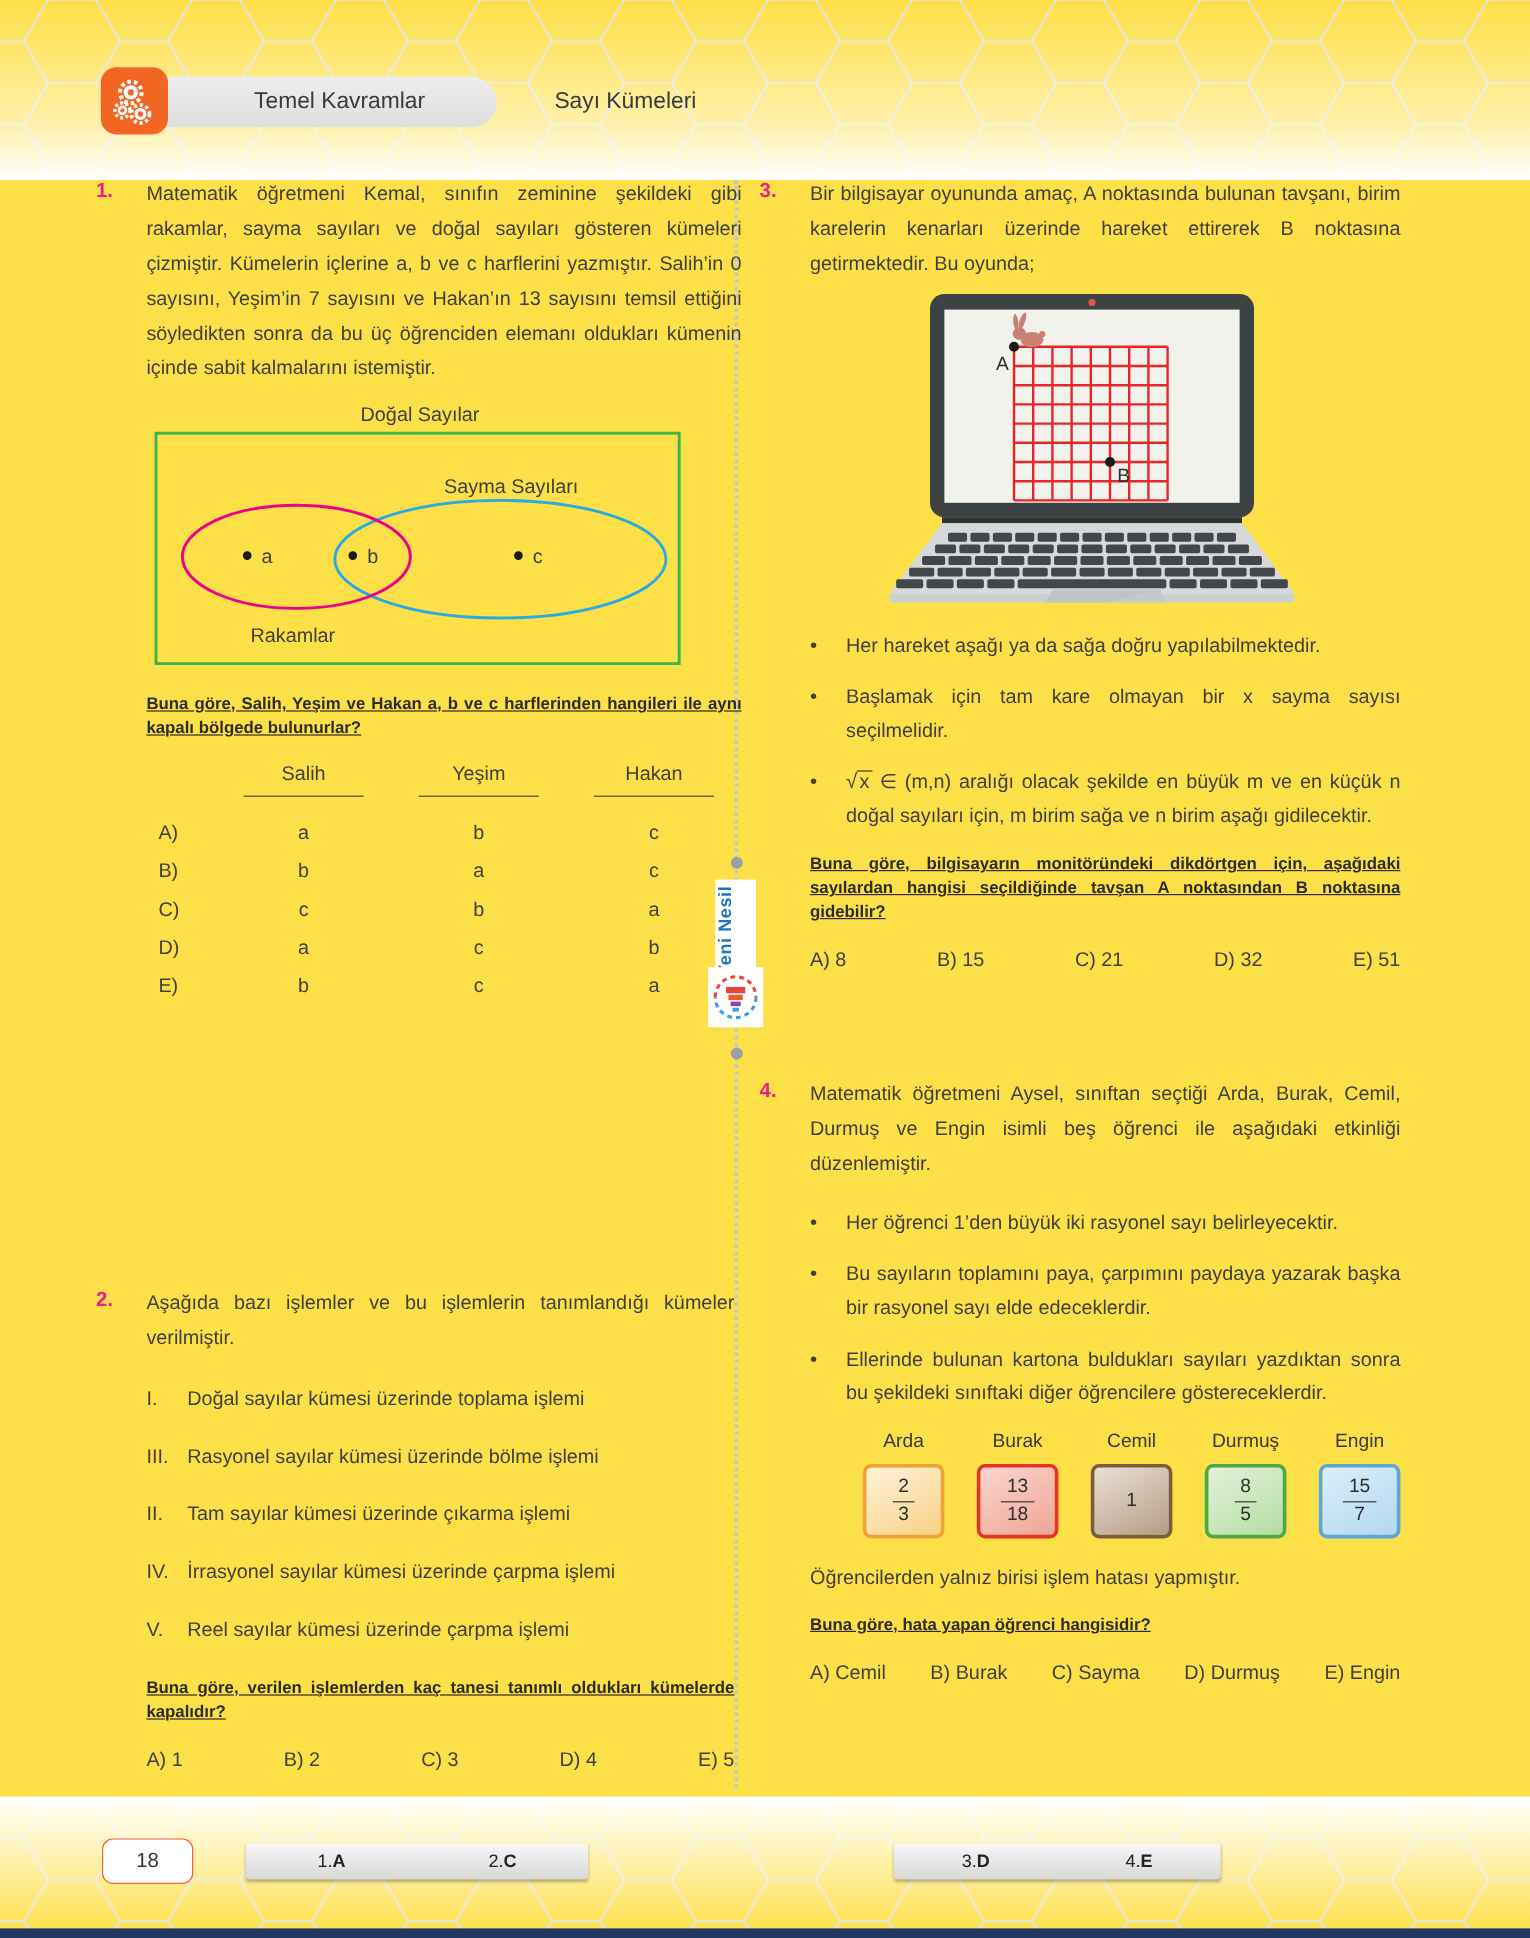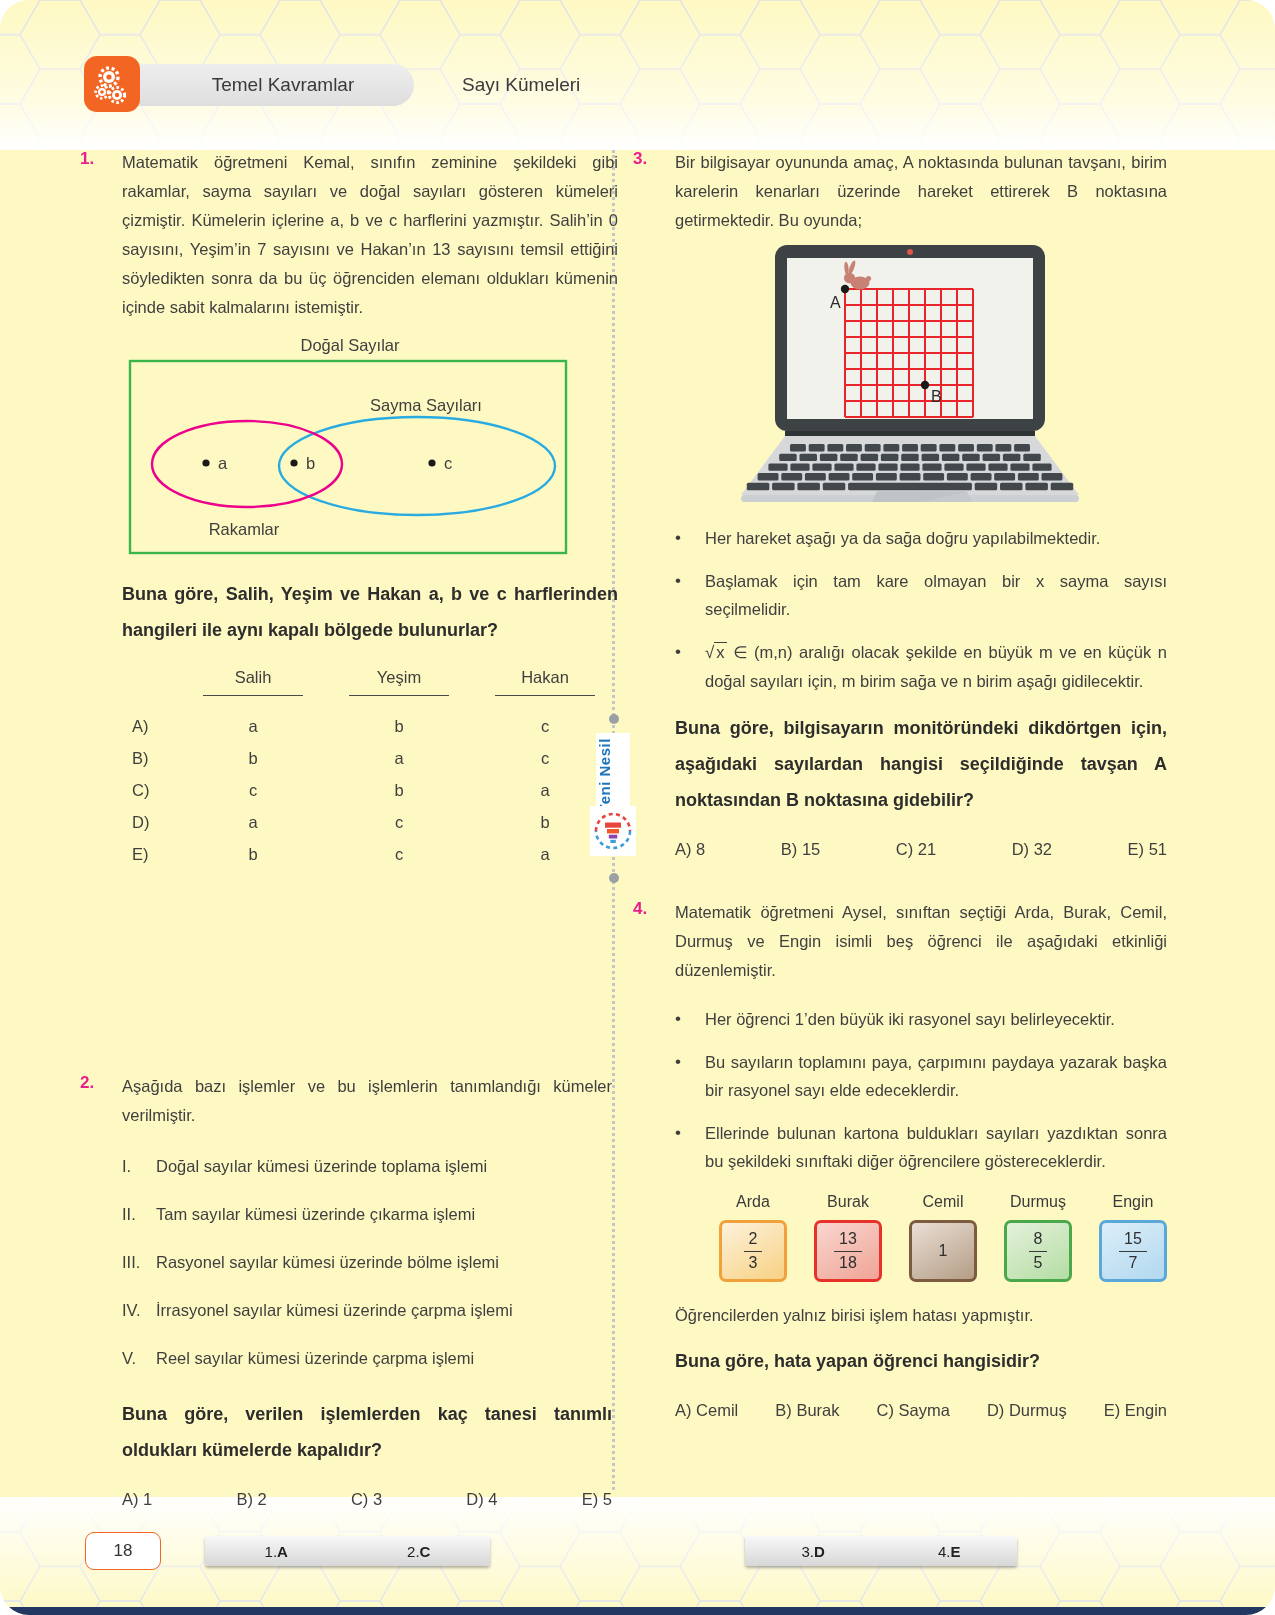--- a/index.html
+++ b/index.html
@@ -1,17 +1,17 @@
 <!DOCTYPE html>
 <html><head>
 <meta charset="utf-8">
 <style>
   html,body{margin:0;padding:0;background:#ffffff;}
-  .page{position:relative;width:1275px;height:1615px;background:#fef9c3;overflow:hidden;
-        font-family:"Liberation Sans",sans-serif;color:#3f3f3f;border-radius:29px;}
+  .page{position:relative;width:1275px;height:1615px;background:#fde047;overflow:hidden;
+        font-family:"Liberation Sans",sans-serif;color:#3f3f3f;}
   svg text{font-family:"Liberation Sans",sans-serif;}
 
   
   .hexbg{position:absolute;left:0;pointer-events:none;}
   .hexbg-top{top:0;}
   .hexbg-bottom{bottom:0;}
   .bottom-strip{position:absolute;left:0;bottom:0;width:100%;height:8px;background:#223761;}
 
   
   .hdr-bar{position:absolute;left:100px;top:64px;width:314px;height:42px;
@@ -33,21 +33,21 @@
   
   .qblock{position:absolute;width:534px;}
   #q1{left:80px;top:148px;width:532px;}
   #q2{left:80px;top:1072px;width:532px;}
   #q3{left:633px;top:148px;}
   #q4{left:633px;top:898px;}
   .qrow{display:flex;}
   .qnum{width:42px;font-size:17px;font-weight:bold;color:#e81f8c;padding-top:1px;flex:0 0 42px;}
   .qbody{flex:1;}
   .ptext{font-size:16.5px;line-height:29px;text-align:justify;margin:0;}
-  .prompt{font-size:18px;line-height:36px;font-weight:bold;color:#2d2d2d;text-align:justify;margin:14px 0 0 0;}
+  .prompt{font-size:14px;line-height:20px;font-weight:bold;color:#2d2d2d;text-align:justify;margin:14px 0 0 0;text-decoration:underline;}
   .opts{display:flex;justify-content:space-between;font-size:16.5px;margin-top:22px;}
 
   
   .venn{display:block;margin:12px 0 0 -2px;}
 
   
   .tbl{margin-top:20px;font-size:16.5px;}
   .tr{display:grid;grid-template-columns:58px 146px 146px 146px;align-items:center;height:32px;}
   .tr.th{height:auto;margin-bottom:14px;}
   .cv{text-align:center;}
@@ -240,26 +240,26 @@
     <div class="qrow">
       <div class="qnum">2.</div>
       <div class="qbody">
         <p class="ptext">Aşağıda bazı işlemler ve bu işlemlerin tanımlandığı kümeler verilmiştir.</p>
         <div class="items">
           <div class="item">
             <span class="rn">I.</span>
             <span>Doğal sayılar kümesi üzerinde toplama işlemi</span>
           </div>
           <div class="item">
+            <span class="rn">III.</span>
+            <span>Rasyonel sayılar kümesi üzerinde bölme işlemi</span>
+          </div>
+          <div class="item">
             <span class="rn">II.</span>
             <span>Tam sayılar kümesi üzerinde çıkarma işlemi</span>
-          </div>
-          <div class="item">
-            <span class="rn">III.</span>
-            <span>Rasyonel sayılar kümesi üzerinde bölme işlemi</span>
           </div>
           <div class="item">
             <span class="rn">IV.</span>
             <span>İrrasyonel sayılar kümesi üzerinde çarpma işlemi</span>
           </div>
           <div class="item">
             <span class="rn">V.</span>
             <span>Reel sayılar kümesi üzerinde çarpma işlemi</span>
           </div>
         </div>

